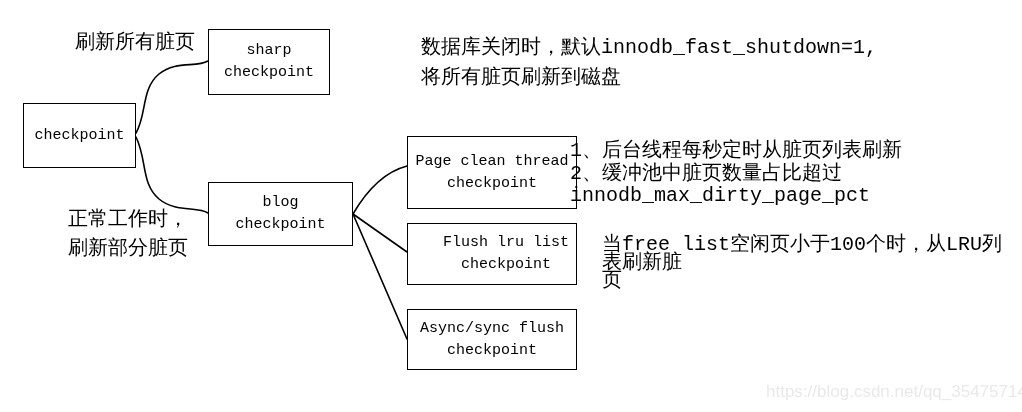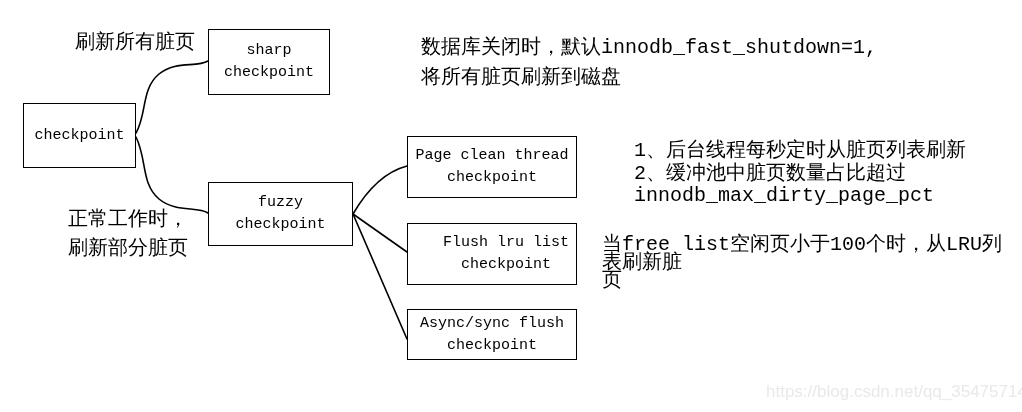--- a/index.html
+++ b/index.html
@@ -10,28 +10,28 @@
   }
   svg.edges{position:absolute;left:0;top:0;width:1022px;height:412px;pointer-events:none;}
   .node{
     position:absolute;border:1.5px solid #000000;background:#ffffff;
     display:flex;align-items:center;justify-content:center;text-align:center;
     font-size:15px;line-height:22px;white-space:pre-line;box-sizing:border-box;
   }
   .node-root{left:23px;top:103px;width:113px;height:65px;}
   .node-sharp{left:208px;top:29px;width:122px;height:66px;}
   .node-fuzzy{left:208px;top:182px;width:145px;height:64px;}
-  .node-page-clean{left:407px;top:136px;width:170px;height:62px;text-align:center;}
+  .node-page-clean{left:407px;top:136px;width:170px;height:73px;text-align:center;}
   .node-flush-lru{left:407px;top:223px;width:170px;height:62px;padding-left:28px;}
-  .node-async-sync{left:407px;top:309px;width:170px;height:51px;}
+  .node-async-sync{left:407px;top:309px;width:170px;height:61px;}
   .txt{position:absolute;font-size:20px;line-height:22px;white-space:pre-line;}
   .edge-label-sharp{left:75px;top:32px;}
   .edge-label-fuzzy{left:68px;top:205px;line-height:29px;}
   .note-sharp{left:421px;top:33px;line-height:30px;}
-  .note-page-clean{left:634px;top:140px;line-height:22.5px;}
+  .note-page-clean{left:570px;top:140px;line-height:22.5px;}
   .note-flush-lru{left:602px;top:236px;line-height:18px;}
   .note-async-sync{left:606px;top:315px;line-height:21px;}
   .watermark{
     position:absolute;left:766px;top:382px;
     font-family:"Liberation Sans",sans-serif;font-size:17px;color:#e9e9e9;
     white-space:nowrap;
   }
 </style>
 </head>
 <body>
@@ -44,21 +44,21 @@
     <path d="M353,214 C367,190 384,172 407,166" fill="none" stroke="#000000" stroke-width="1.6" stroke-linecap="round"></path>
     <path d="M353,214 L407,252" fill="none" stroke="#000000" stroke-width="1.6" stroke-linecap="round"></path>
     <path d="M353,214 L407,339" fill="none" stroke="#000000" stroke-width="1.6" stroke-linecap="round"></path>
   </svg>
 
   <div class="node node-root">checkpoint</div>
 
   <div class="node node-sharp">sharp
 checkpoint</div>
 
-  <div class="node node-fuzzy">fuzzy
+  <div class="node node-fuzzy">blog
 checkpoint</div>
 
   <div class="node node-page-clean">Page clean thread
 checkpoint</div>
 
   <div class="node node-flush-lru">Flush lru list
 checkpoint</div>
 
   <div class="node node-async-sync">Async/sync flush
 checkpoint</div>

